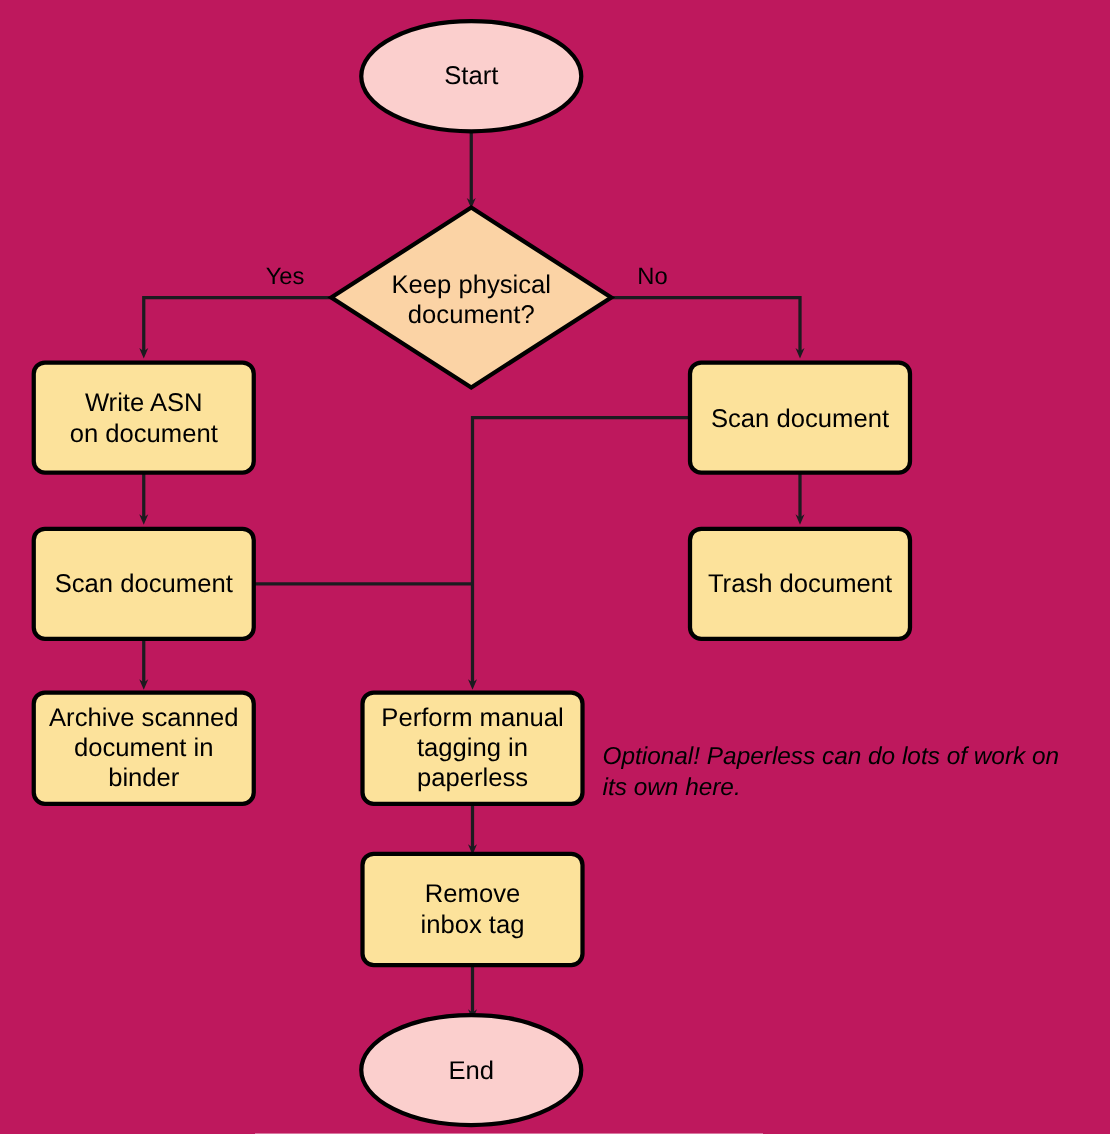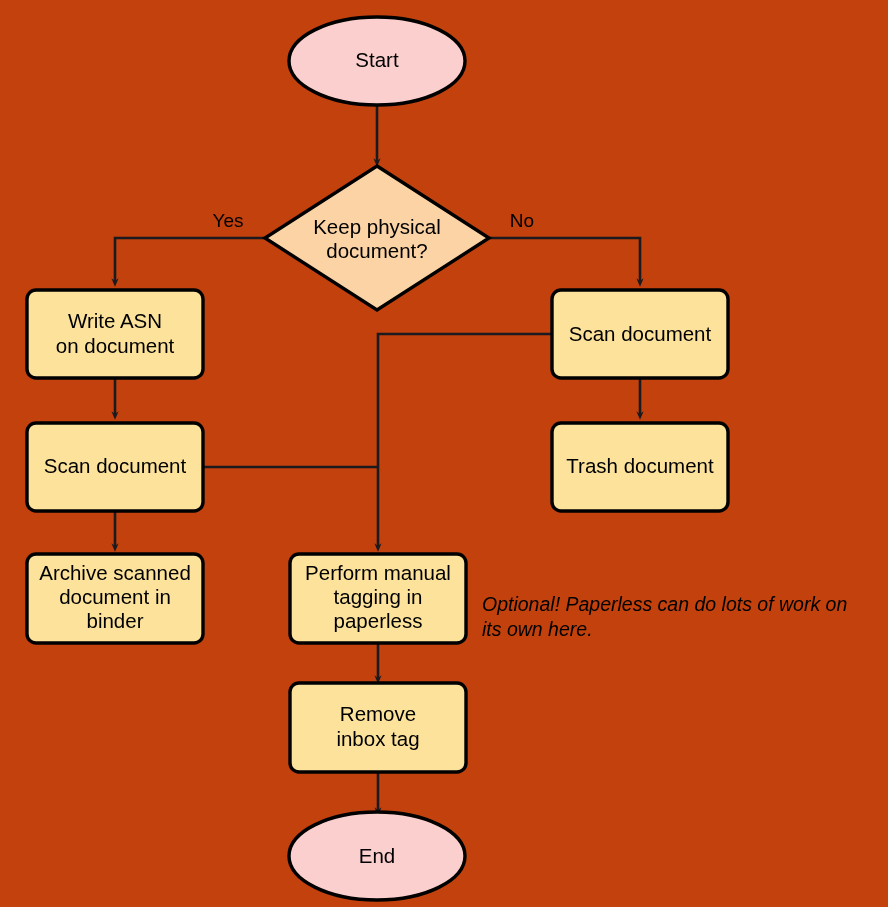--- a/index.html
+++ b/index.html
@@ -7,21 +7,21 @@
     padding: 0;
     background: #ffffff;
   }
   body {
     font-family: "Liberation Sans", sans-serif;
   }
   #canvas {
     position: relative;
     width: 888px;
     height: 907px;
-    background: #c2410c;
+    background: #be185d;
     overflow: hidden;
     text-align: right;
   }
   #flow-svg {
     position: absolute;
     left: 0;
     top: 0;
     width: 888px;
     height: 907px;
   }

